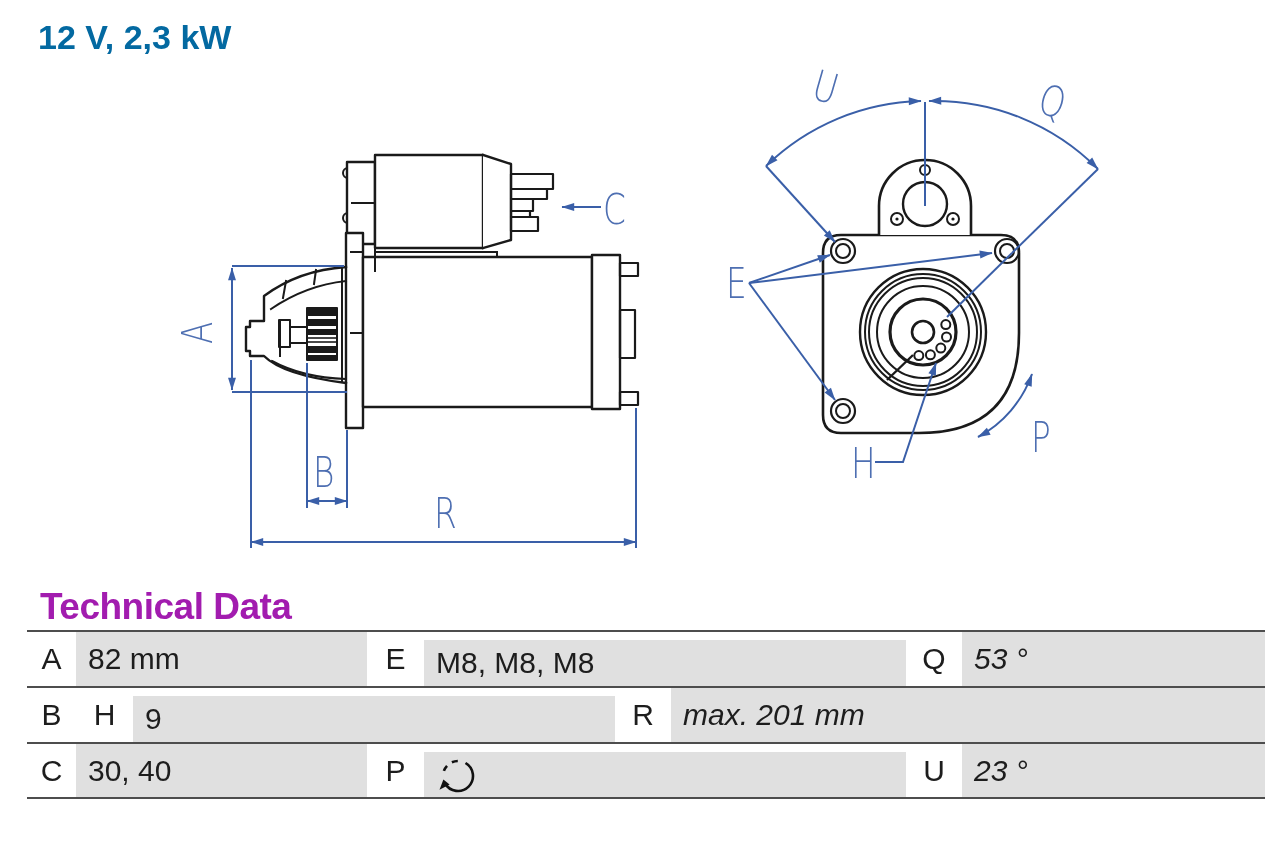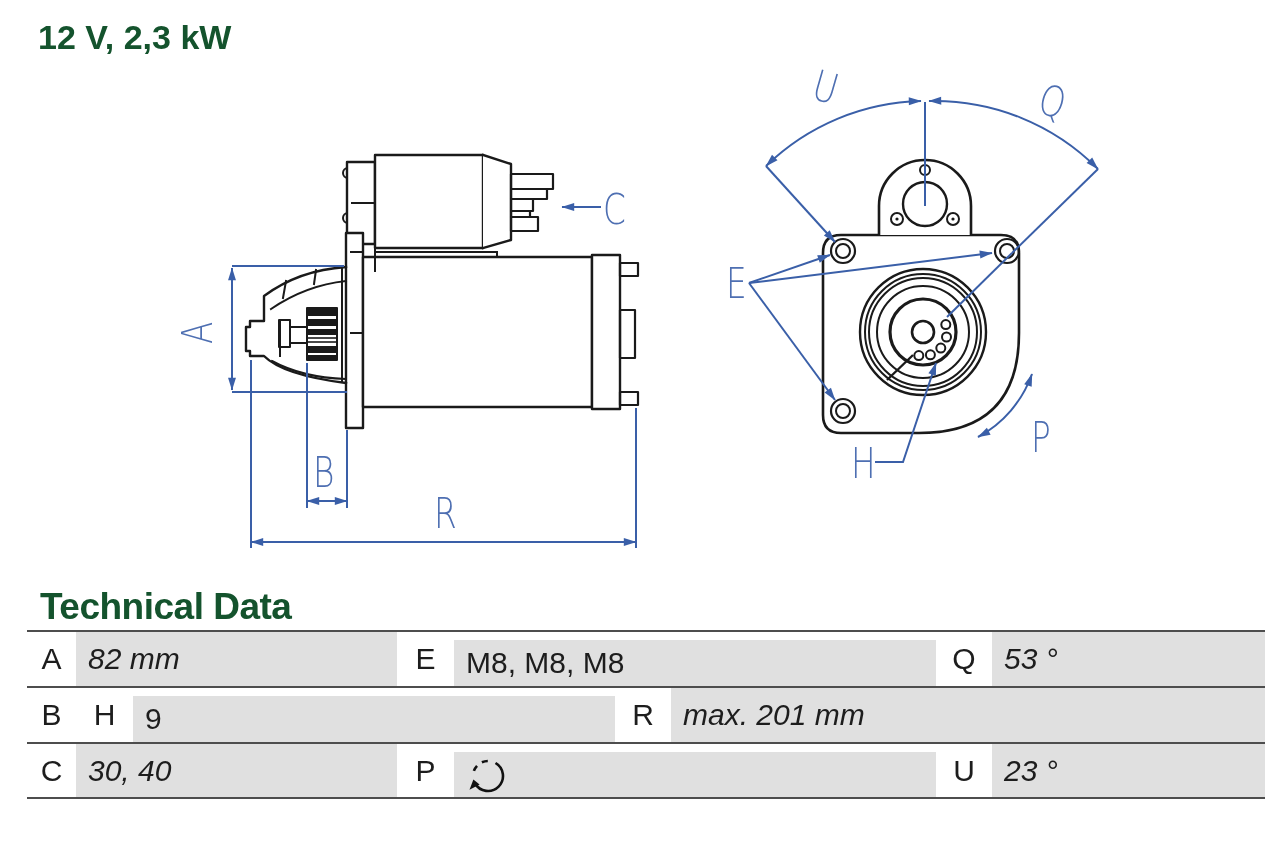--- a/index.html
+++ b/index.html
@@ -1,28 +1,28 @@
 <!DOCTYPE html>
 <html><head>
 <meta charset="utf-8">
 <style>
   html,body{margin:0;padding:0;background:#ffffff;}
   .canvas{position:relative;width:1280px;height:853px;background:#ffffff;overflow:hidden;
           font-family:"Liberation Sans",sans-serif;color:#1d1d1d;}
-  .page-title{position:absolute;left:38px;top:18px;font-size:34px;font-weight:bold;color:#14532d;}
+  .page-title{position:absolute;left:38px;top:18px;font-size:34px;font-weight:bold;color:#0369a1;}
   .drawing-svg{position:absolute;left:0;top:0;}
-  .tech-heading{position:absolute;left:40px;top:586px;font-size:37px;font-weight:bold;color:#14532d;letter-spacing:-0.5px;}
+  .tech-heading{position:absolute;left:40px;top:586px;font-size:37px;font-weight:bold;color:#a21caf;letter-spacing:-0.5px;}
   .tbl{position:absolute;left:27px;top:630px;width:1238px;border-bottom:2px solid #4d4d4d;}
   .row{display:flex;height:56px;border-top:2px solid #4d4d4d;box-sizing:border-box;align-items:stretch;}
   .row.last{height:55px;}
   .cell{display:flex;align-items:center;font-size:30px;color:#1d1d1d;}
   .lab{justify-content:center;background:#ffffff;}
   .val{background:#e0e0e0;padding-left:12px;box-sizing:border-box;}
   .c-l1{width:49px;}
-  .c-v1{width:321px;font-style:italic;}
+  .c-v1{width:291px;}
   .c-l2{width:57px;}
   .c-v2{width:482px;margin-top:8px;}
   .c-l3{width:56px;}
   .c-v3{flex:1;font-style:italic;}
   .dimtext{font-family:"DejaVu Sans",sans-serif;font-weight:300;fill:#4e6fb2;font-size:42px;}
 </style>
 </head>
 <body>
 
 <div class="canvas">

